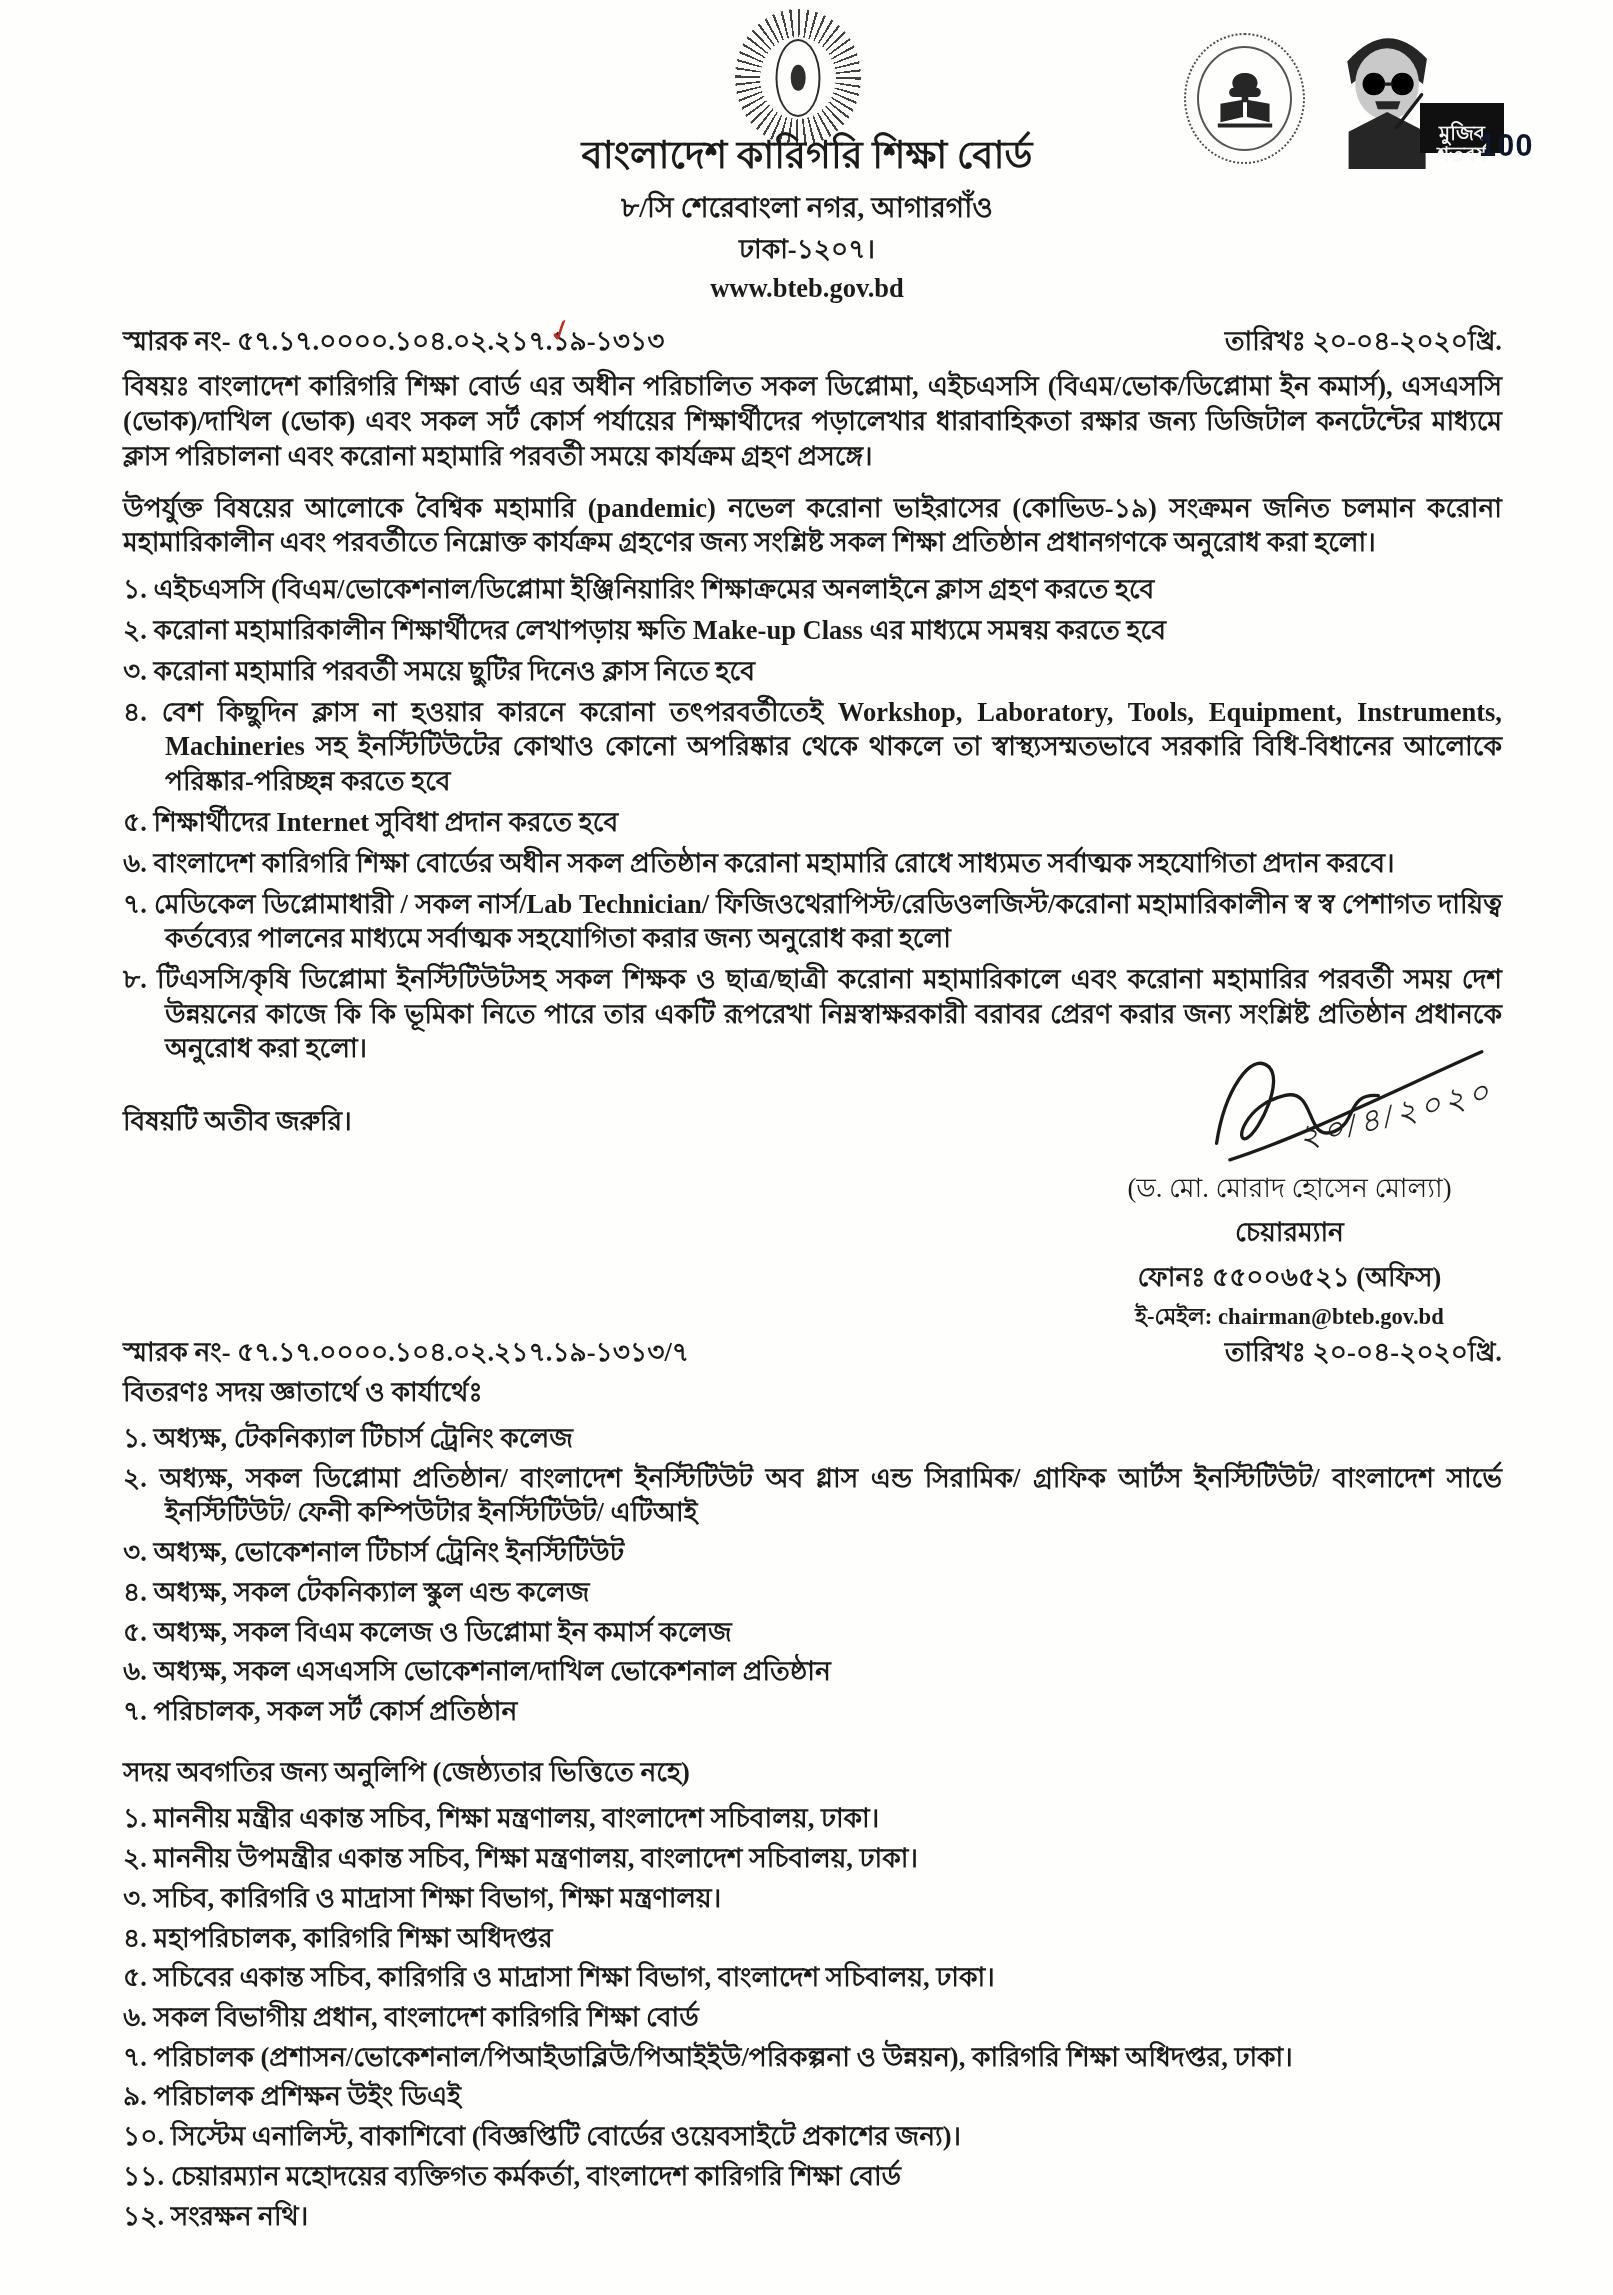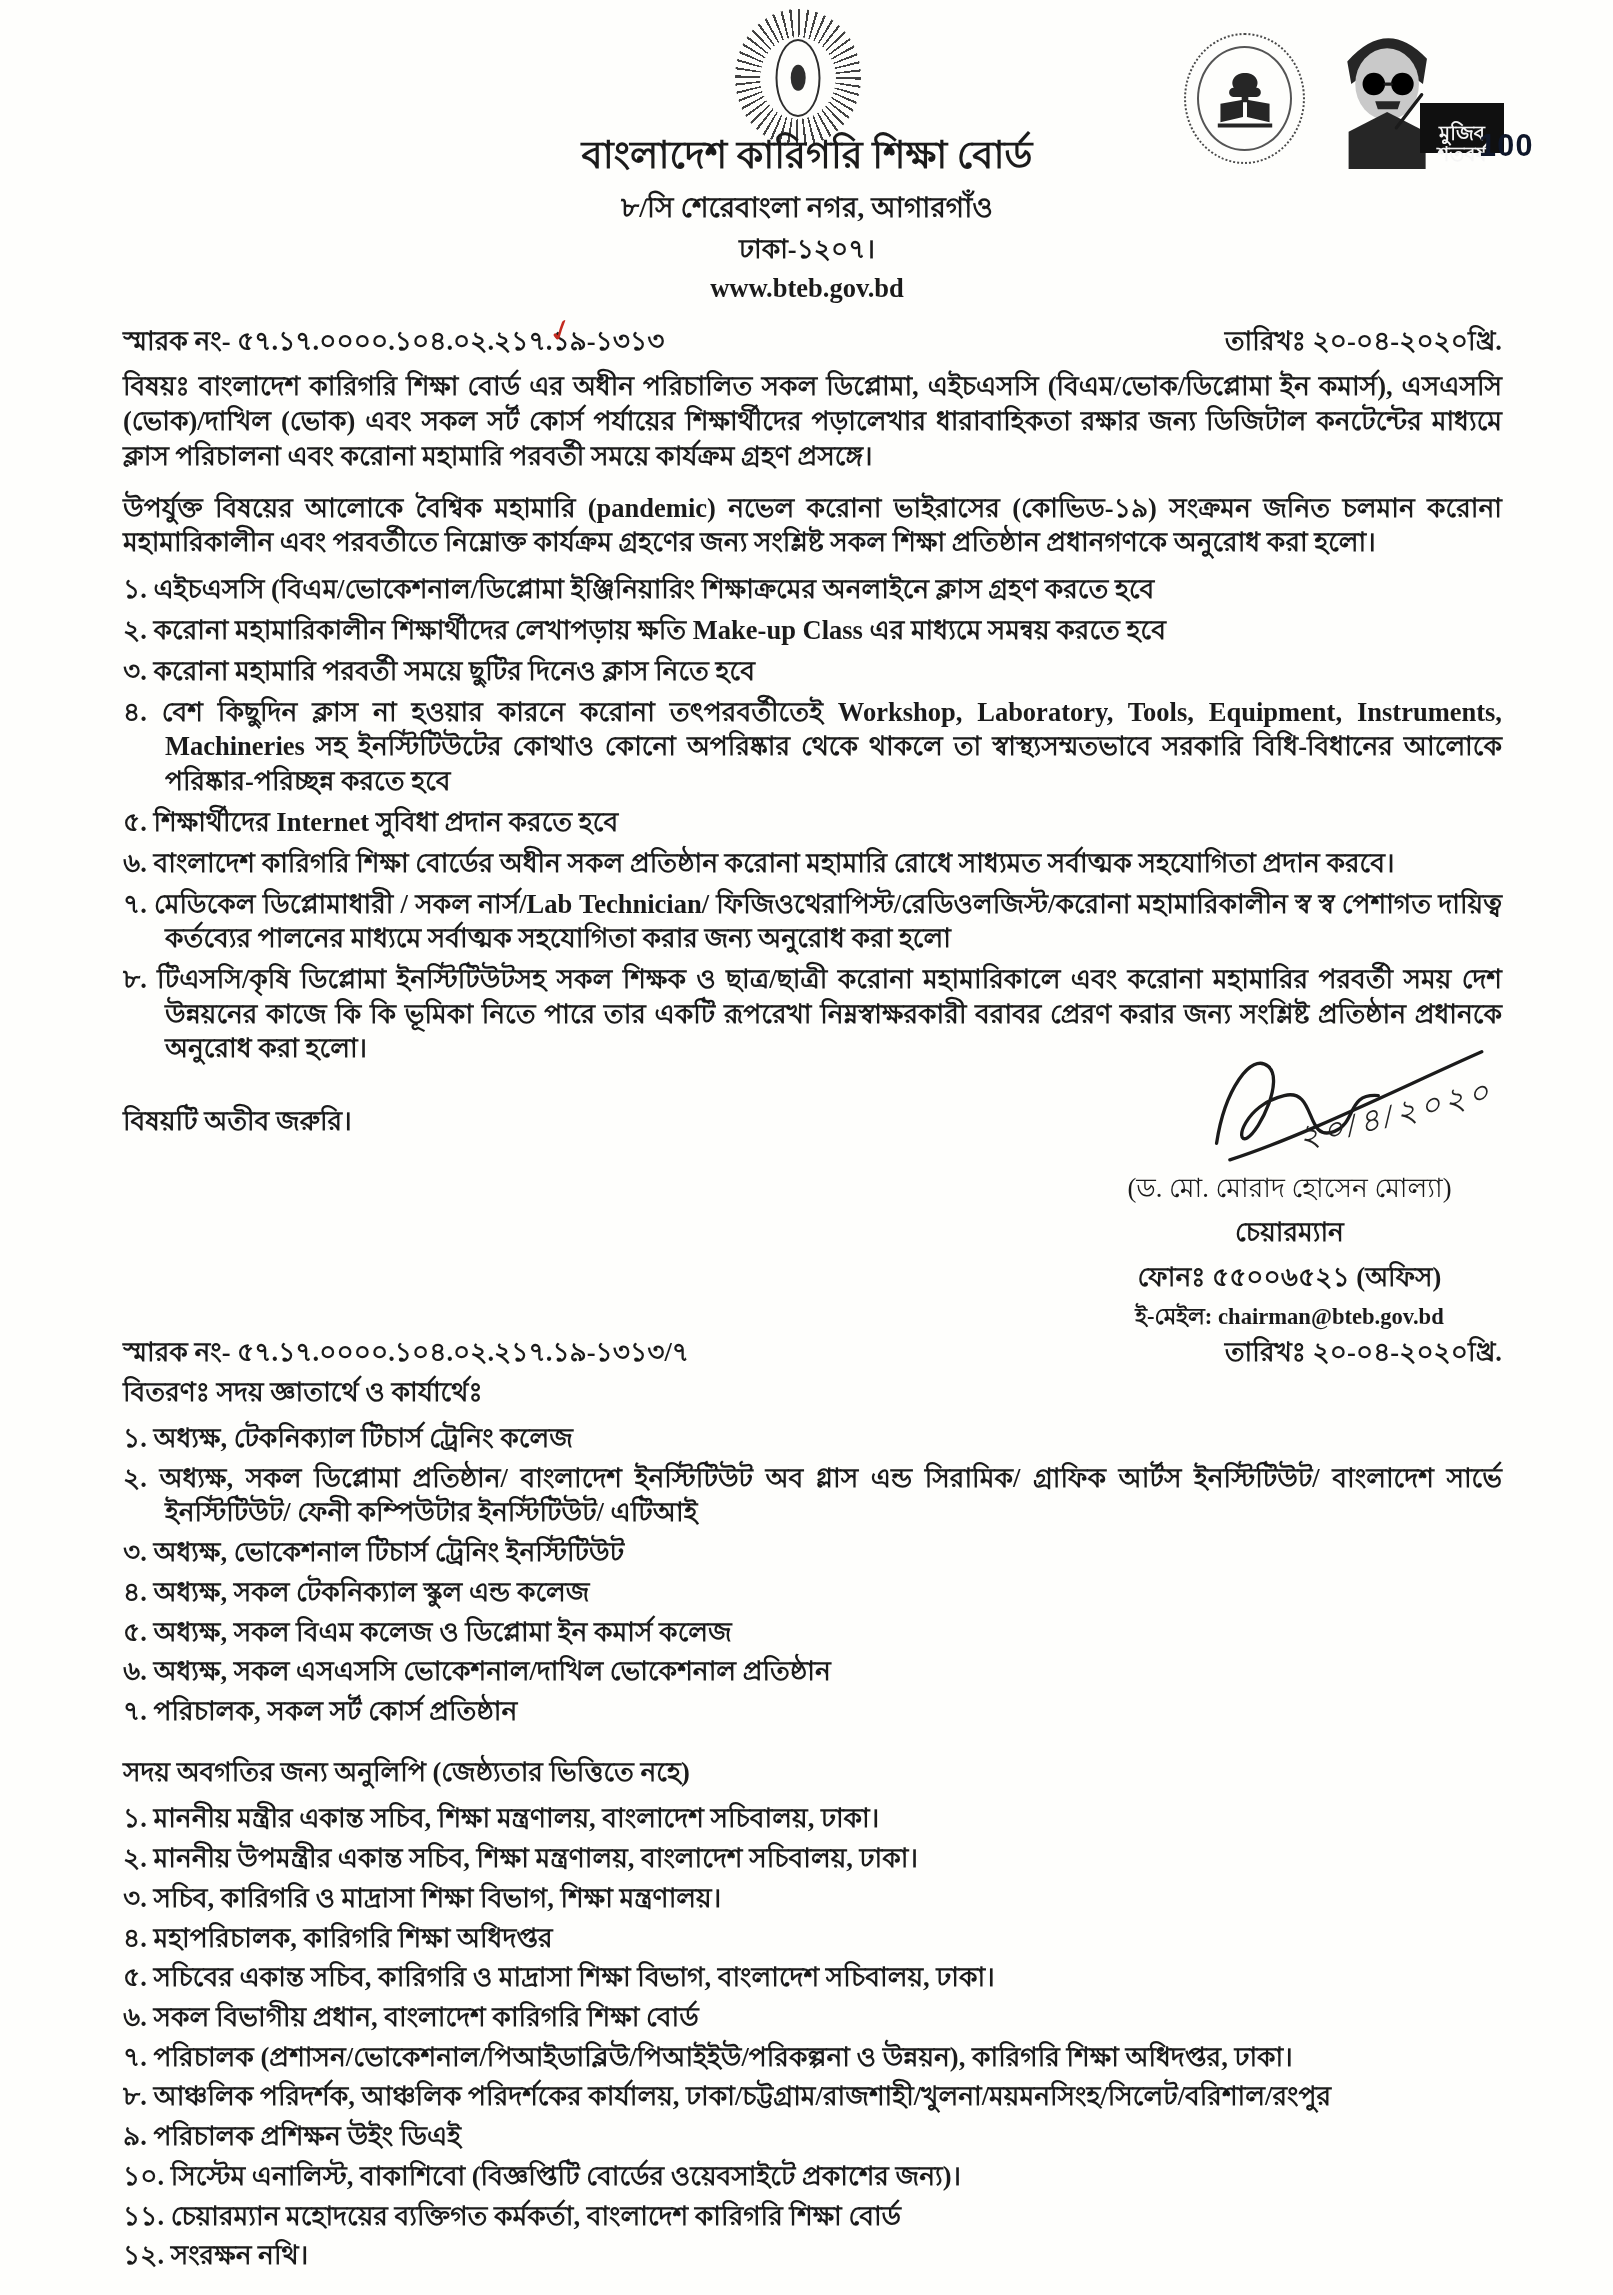--- a/index.html
+++ b/index.html
@@ -200,21 +200,20 @@
 
     <div class="cc-wrap">
       <div class="num-list plain-list">
         <div class="li">১. মাননীয় মন্ত্রীর একান্ত সচিব, শিক্ষা মন্ত্রণালয়, বাংলাদেশ সচিবালয়, ঢাকা।</div>
         <div class="li">২. মাননীয় উপমন্ত্রীর একান্ত সচিব, শিক্ষা মন্ত্রণালয়, বাংলাদেশ সচিবালয়, ঢাকা।</div>
         <div class="li">৩. সচিব, কারিগরি ও মাদ্রাসা শিক্ষা বিভাগ, শিক্ষা মন্ত্রণালয়।</div>
         <div class="li">৪. মহাপরিচালক, কারিগরি শিক্ষা অধিদপ্তর</div>
         <div class="li">৫. সচিবের একান্ত সচিব, কারিগরি ও মাদ্রাসা শিক্ষা বিভাগ, বাংলাদেশ সচিবালয়, ঢাকা।</div>
         <div class="li">৬. সকল বিভাগীয় প্রধান, বাংলাদেশ কারিগরি শিক্ষা বোর্ড</div>
         <div class="li">৭. পরিচালক (প্রশাসন/ভোকেশনাল/পিআইডাব্লিউ/পিআইইউ/পরিকল্পনা ও উন্নয়ন), কারিগরি শিক্ষা অধিদপ্তর, ঢাকা।</div>
-        <div class="li">৮. আঞ্চলিক পরিদর্শক, আঞ্চলিক পরিদর্শকের কার্যালয়, ঢাকা/চট্টগ্রাম/রাজশাহী/খুলনা/ময়মনসিংহ/সিলেট/বরিশাল/রংপুর</div>
         <div class="li">৯. পরিচালক প্রশিক্ষন উইং ডিএই</div>
         <div class="li">১০. সিস্টেম এনালিস্ট, বাকাশিবো (বিজ্ঞপ্তিটি বোর্ডের ওয়েবসাইটে প্রকাশের জন্য)।</div>
         <div class="li">১১. চেয়ারম্যান মহোদয়ের ব্যক্তিগত কর্মকর্তা, বাংলাদেশ কারিগরি শিক্ষা বোর্ড</div>
         <div class="li">১২. সংরক্ষন নথি।</div>
       </div>
 
     </div>
 
   </div>
 </div>

